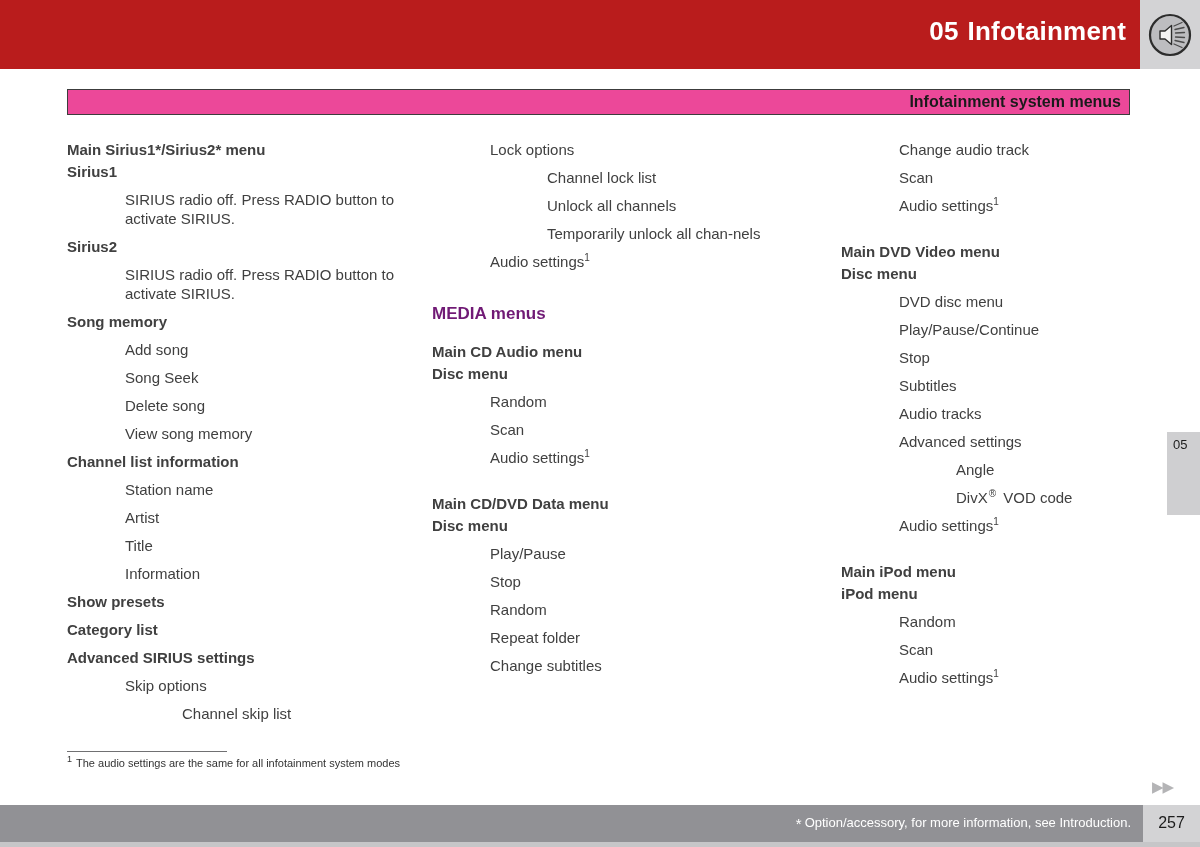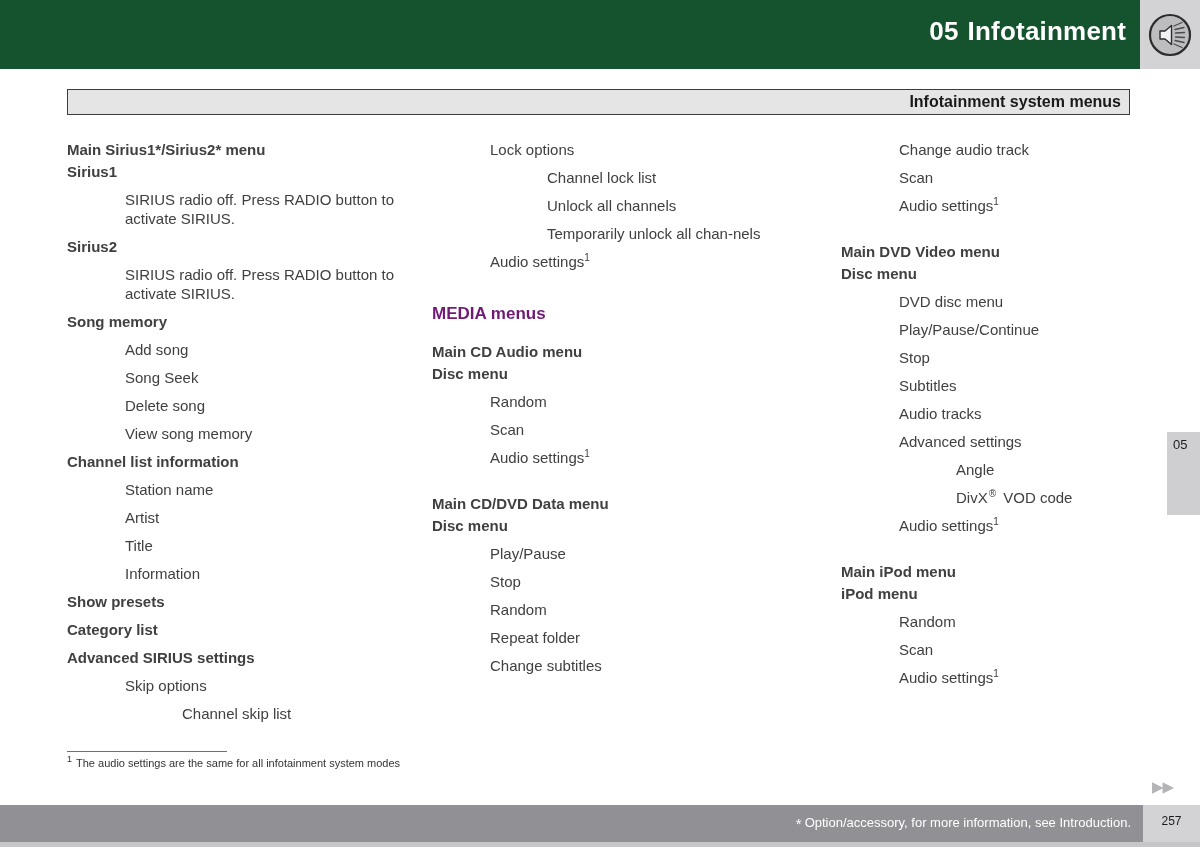--- a/index.html
+++ b/index.html
@@ -16,21 +16,21 @@
     -webkit-font-smoothing: antialiased;
   }
 
   
   .header-bar {
     position: absolute;
     top: 0;
     left: 0;
     width: 1144px;
     height: 69px;
-    background: #14532d;
+    background: #b91c1c;
     box-sizing: border-box;
   }
   .header-title {
     position: absolute;
     right: 18px;
     top: 16px;
     color: #ffffff;
     font-size: 26px;
     font-weight: bold;
     letter-spacing: 0.2px;
@@ -58,21 +58,21 @@
 
   
   .title-box {
     position: absolute;
     left: 67px;
     top: 89px;
     width: 1063px;
     height: 26px;
     border: 1.5px solid #3c3c3c;
     box-sizing: border-box;
-    background: #e5e5e5;
+    background: #ec4899;
   }
   .title-box-text {
     position: absolute;
     right: 8px;
     top: 3px;
     font-size: 16px;
     font-weight: bold;
     color: #1a1a1a;
     white-space: nowrap;
   }
@@ -210,21 +210,21 @@
     width: 57px;
     height: 37px;
     background: #d3d3d5;
   }
   .footer-page-num {
     position: absolute;
     left: 0;
     top: 9px;
     width: 57px;
     text-align: center;
-    font-size: 12px;
+    font-size: 16px;
     color: #1c1c1c;
   }
   .footer-shadow {
     position: absolute;
     left: 0;
     top: 842px;
     width: 1200px;
     height: 5px;
     background: #c6c6c8;
   }

